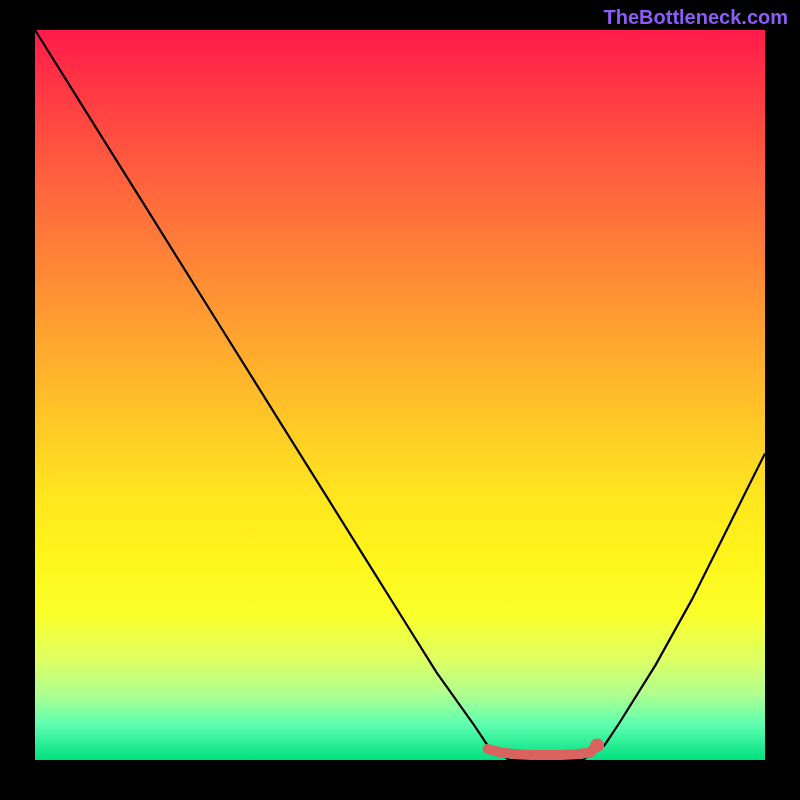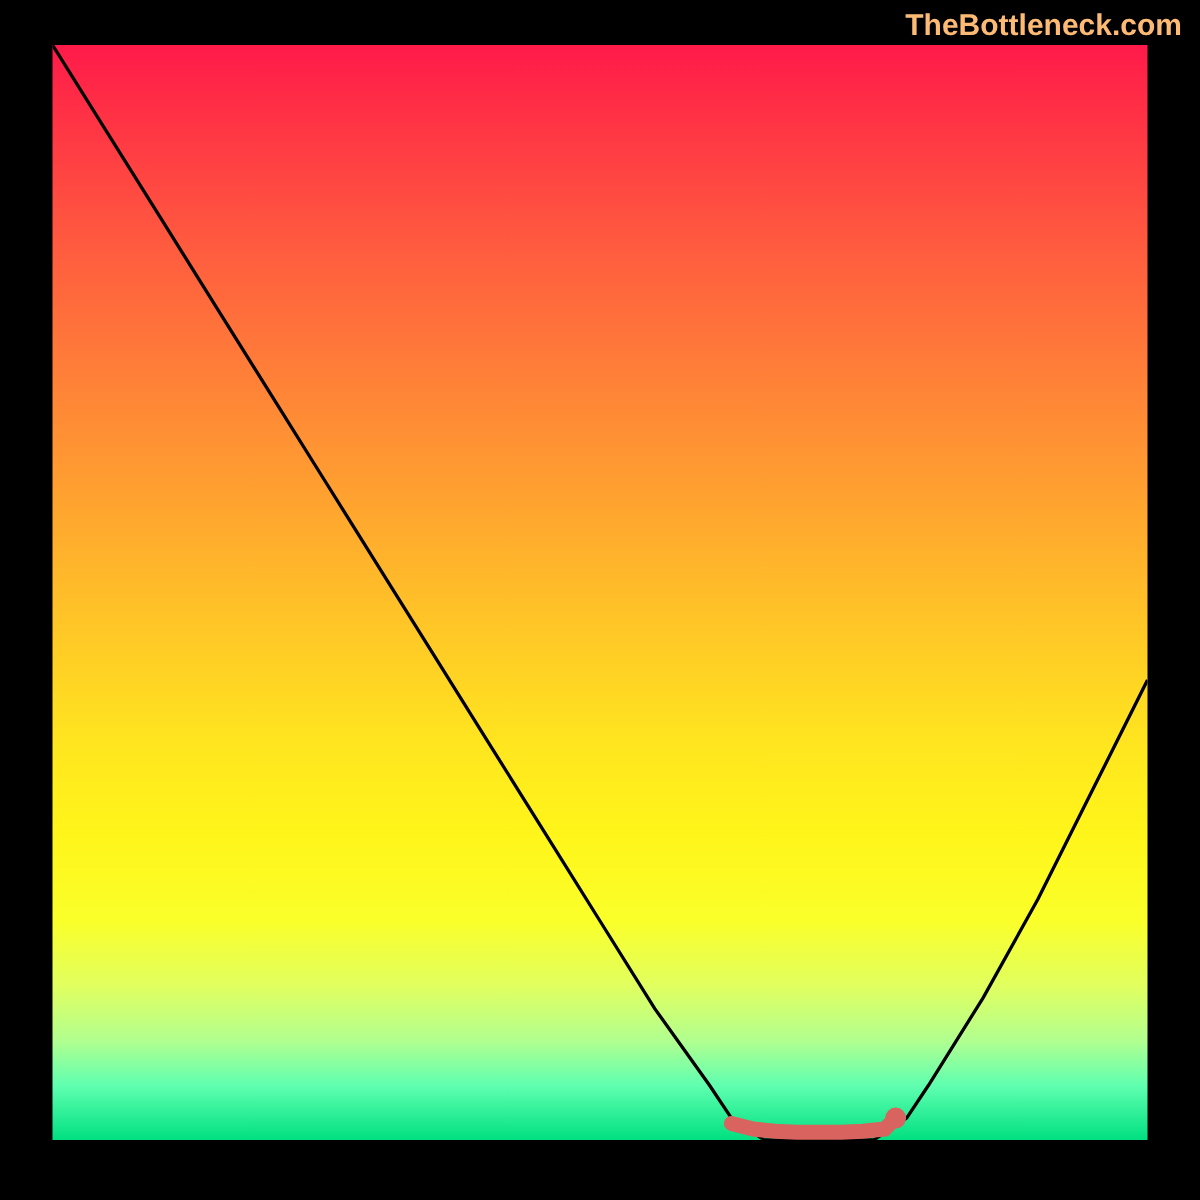--- a/index.html
+++ b/index.html
@@ -16,21 +16,21 @@
     height: 800px;
     position: relative;
     background: #000;
   }
   .watermark {
     position: absolute;
     top: 6px;
     right: 12px;
     font-size: 20px;
     font-weight: bold;
-    color: #fdba74;
+    color: #8b5cf6;
     z-index: 10;
   }
   .plot-area {
     position: absolute;
     left: 35px;
     top: 30px;
     width: 730px;
     height: 730px;
   }
   .gradient-bg {

